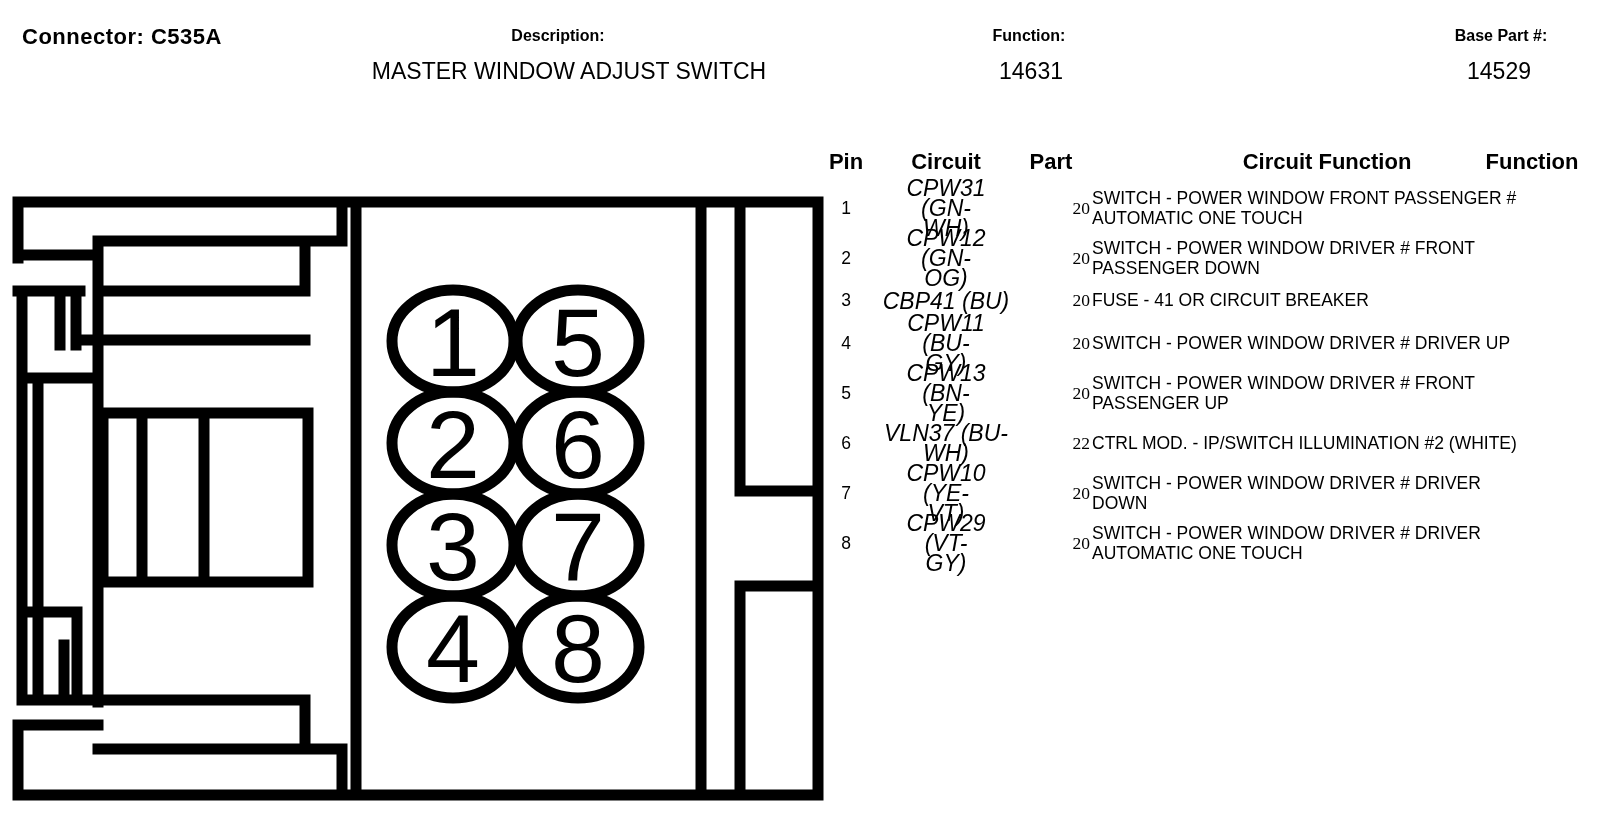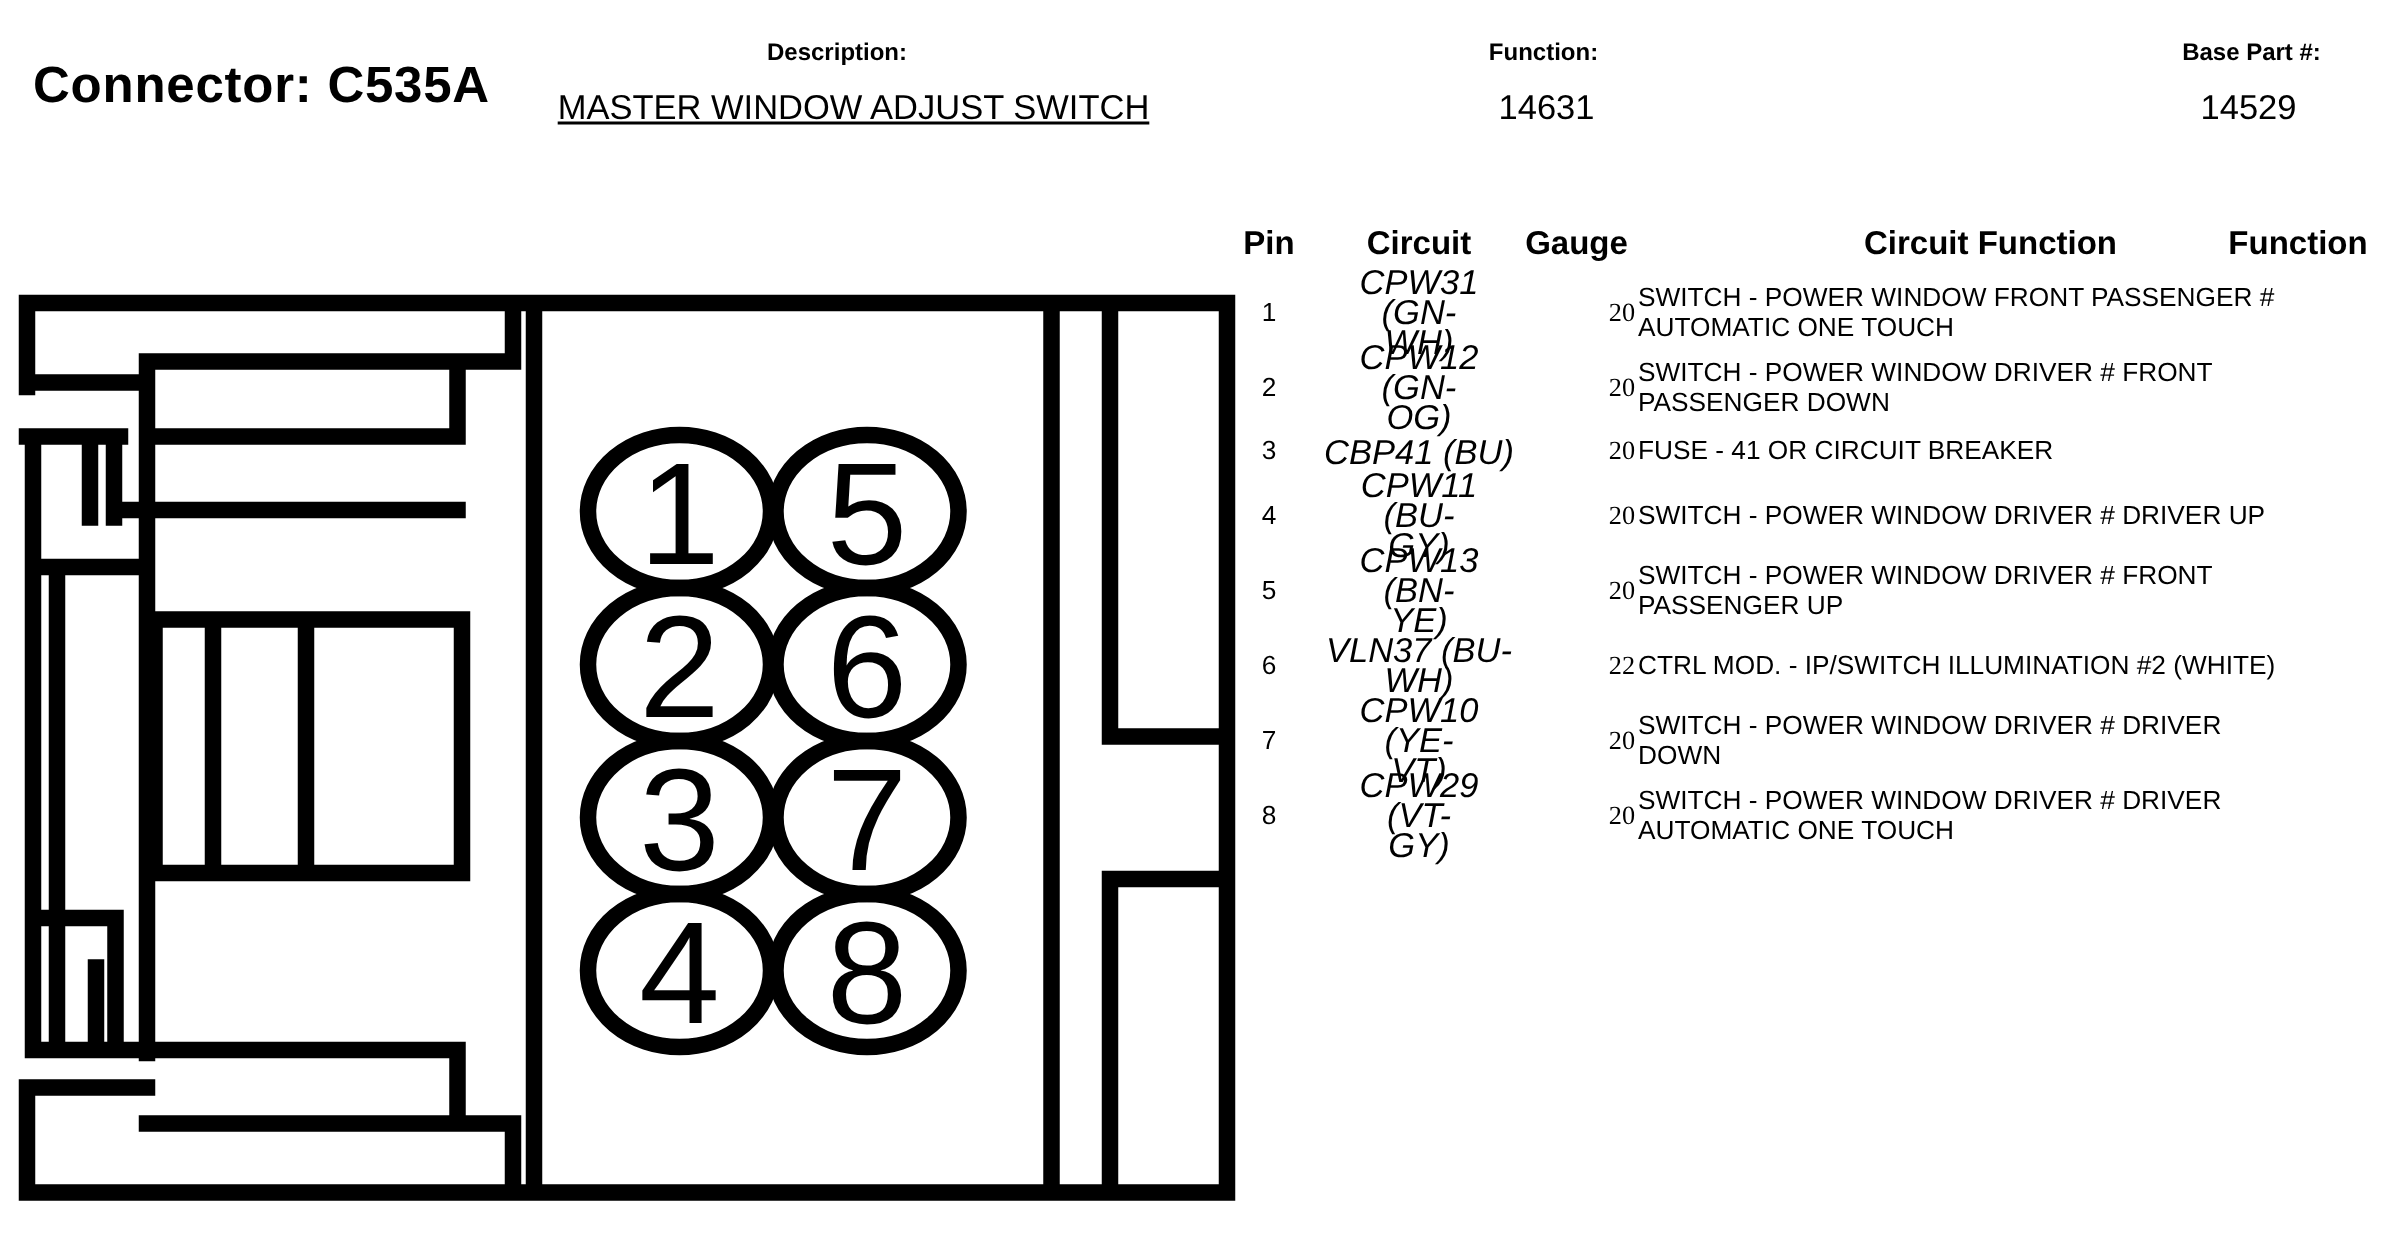--- a/index.html
+++ b/index.html
@@ -4,21 +4,21 @@
 <style>
   html,body{margin:0;padding:0;background:#ffffff;}
   body{
     width:1600px;height:822px;position:relative;overflow:hidden;
     font-family:"Liberation Sans", sans-serif;color:#000;
     -webkit-font-smoothing:antialiased;
   }
   .abs{position:absolute;}
   .ctr{transform:translateX(-50%);white-space:nowrap;}
   
-  .conn-title{left:22px;top:38px;font-size:34px;font-weight:bold;letter-spacing:0.5px;}
+  .conn-title{left:22px;top:24px;font-size:22px;font-weight:bold;letter-spacing:0.5px;}
   .hdr-label{font-size:16px;font-weight:bold;top:27px;}
   .hdr-value{font-size:23px;font-weight:normal;top:58px;}
   
   .col-head{font-size:22px;font-weight:bold;top:149px;}
   .rows{left:810px;top:183px;width:794px;}
   .trow{display:flex;align-items:center;width:100%;}
   .cell{display:flex;flex-direction:column;justify-content:center;}
   .c-pin{width:72px;text-align:center;font-size:17.5px;}
   .c-circ{width:128px;text-align:center;font-size:23px;line-height:20px;font-style:italic;}
   .c-gauge{width:80px;text-align:right;font-size:17.5px;font-family:Liberation Serif, serif;}
@@ -26,31 +26,31 @@
   
   #connector-svg{left:0;top:190px;}
   .pin-num{font-family:"Liberation Sans",sans-serif;font-weight:400;}
 </style>
 </head>
 <body>
 
 <div class="abs conn-title">Connector: C535A</div>
 
 <div class="abs ctr hdr-label" style="left:558px;">Description:</div>
-<div class="abs ctr hdr-value" style="left:569px;text-decoration:underline;">MASTER WINDOW ADJUST SWITCH</div>
+<div class="abs ctr hdr-value" style="left:569px;">MASTER WINDOW ADJUST SWITCH</div>
 
 <div class="abs ctr hdr-label" style="left:1029px;">Function:</div>
 <div class="abs ctr hdr-value" style="left:1031px;">14631</div>
 
 <div class="abs ctr hdr-label" style="left:1501px;">Base Part #:</div>
 <div class="abs ctr hdr-value" style="left:1499px;">14529</div>
 
 <div class="abs ctr col-head" style="left:846px;">Pin</div>
 <div class="abs ctr col-head" style="left:946px;">Circuit</div>
-<div class="abs ctr col-head" style="left:1051px;">Gauge</div>
+<div class="abs ctr col-head" style="left:1051px;">Part</div>
 <div class="abs ctr col-head" style="left:1327px;">Circuit Function</div>
 <div class="abs ctr col-head" style="left:1532px;">Function</div>
 
 <div class="abs rows">
     <div class="trow" style="height: 50px;">
       <div class="cell c-pin">
         <div>1</div>
       </div>
       <div class="cell c-circ">
         <div>CPW31 (GN-</div>

